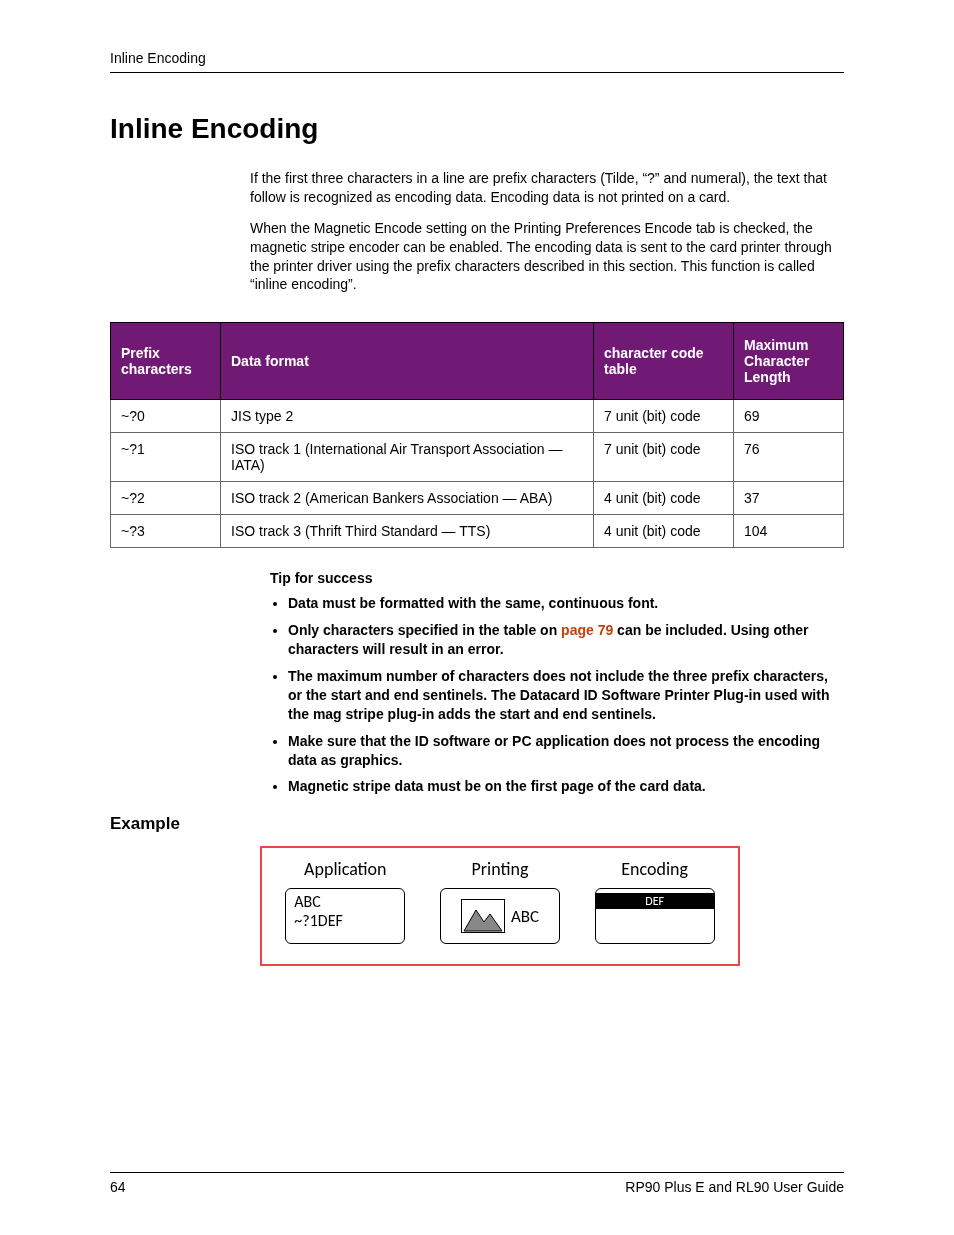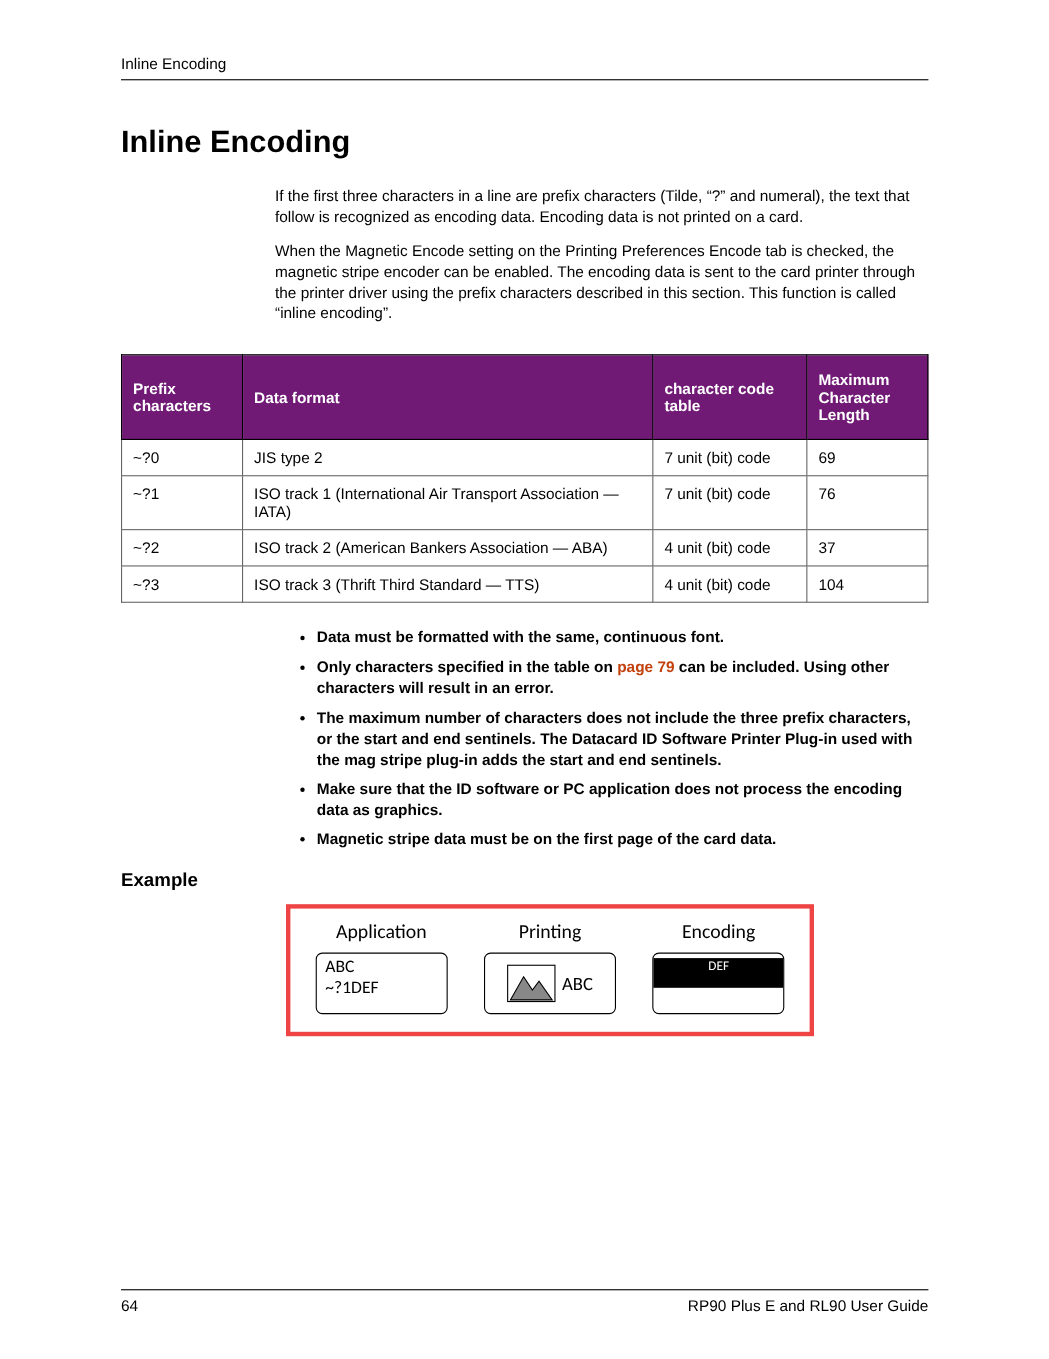--- a/index.html
+++ b/index.html
@@ -81,21 +81,21 @@
   }
   h2.example {
     font-size: 17px;
     font-weight: bold;
     margin: 18px 0 12px 0;
   }
   .diagram-wrap {
     margin-left: 150px;
   }
   .diagram {
-    border: 4px solid #ef4444;
+    border: 2px solid #ef4444;
     width: 480px;
     height: 120px;
     display: flex;
     justify-content: space-around;
     align-items: flex-start;
     padding: 10px 6px;
     box-sizing: border-box;
     font-family: "Segoe UI", "Calibri", Arial, sans-serif;
   }
   .diag-col {
@@ -140,21 +140,21 @@
     left: 0;
   }
   .card.print .abc {
     font-size: 17px;
   }
   .card.encode .stripe {
     position: absolute;
     top: 4px;
     left: 0;
     right: 0;
-    height: 27px;
+    height: 16px;
     background: #000;
     color: #fff;
     font-size: 12px;
     text-align: center;
     line-height: 16px;
   }
   .footer {
     position: absolute;
     bottom: 40px;
     left: 110px;
@@ -217,20 +217,21 @@
       <tr>
         <td>~?3</td>
         <td>ISO track 3 (Thrift Third Standard — TTS)</td>
         <td>4 unit (bit) code</td>
         <td>104</td>
       </tr>
     </tbody>
   </table>
 
   <div class="tip-block">
+    <div class="tip-heading">Tip for success</div>
     <ul class="tips">
       <li>Data must be formatted with the same, continuous font.</li>
       <li>
         <span>Only characters specified in the table on </span><a class="link" href="#">page 79</a><span> can be included. Using other characters will result in an error.</span>
       </li>
       <li>The maximum number of characters does not include the three prefix characters, or the start and end sentinels. The Datacard ID Software Printer Plug-in used with the mag stripe plug-in adds the start and end sentinels.</li>
       <li>Make sure that the ID software or PC application does not process the encoding data as graphics.</li>
       <li>Magnetic stripe data must be on the first page of the card data.</li>
     </ul>
   </div>

